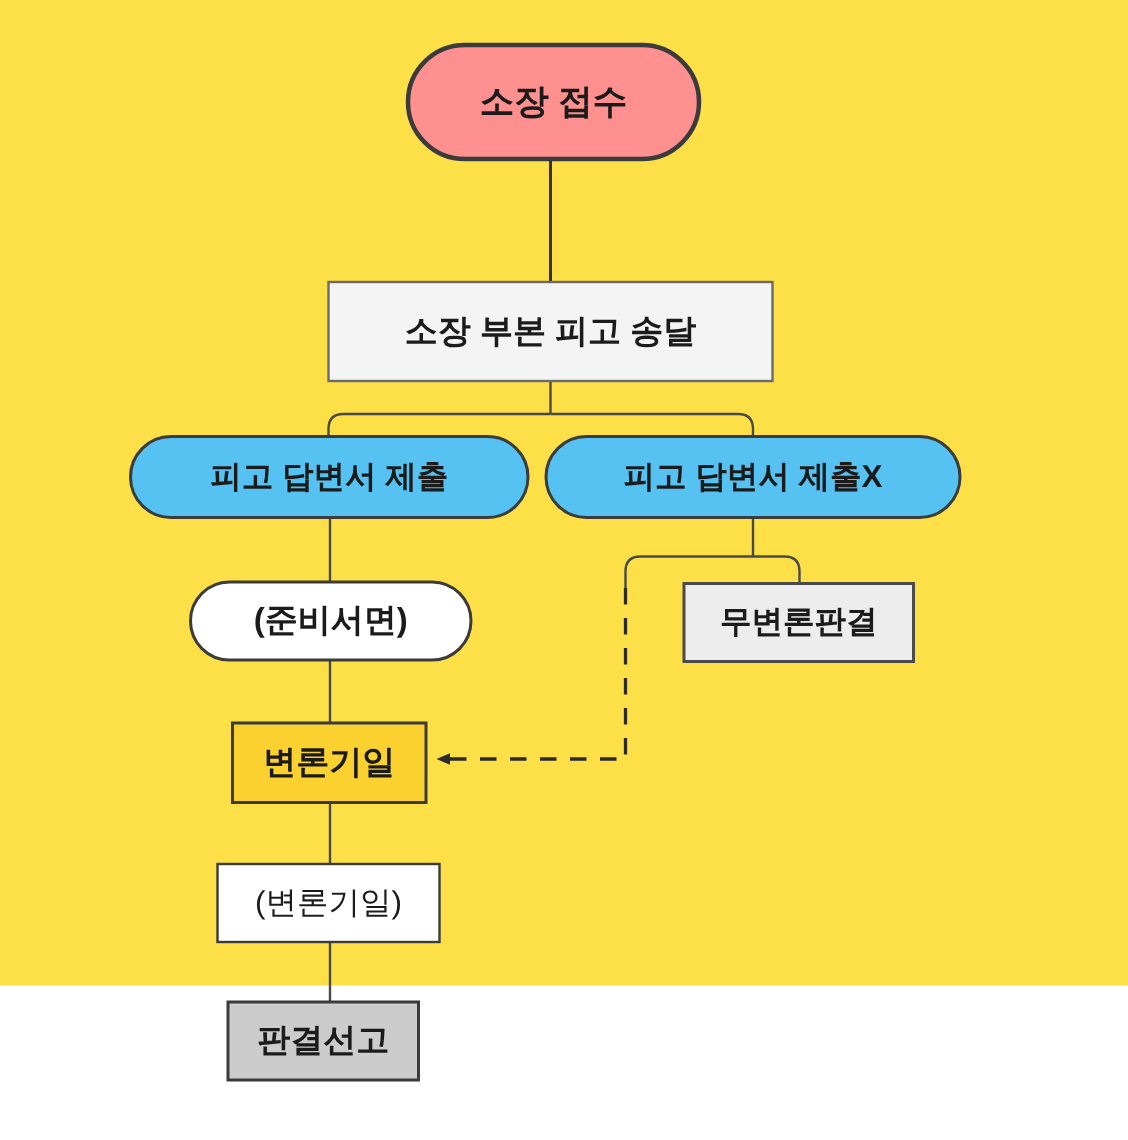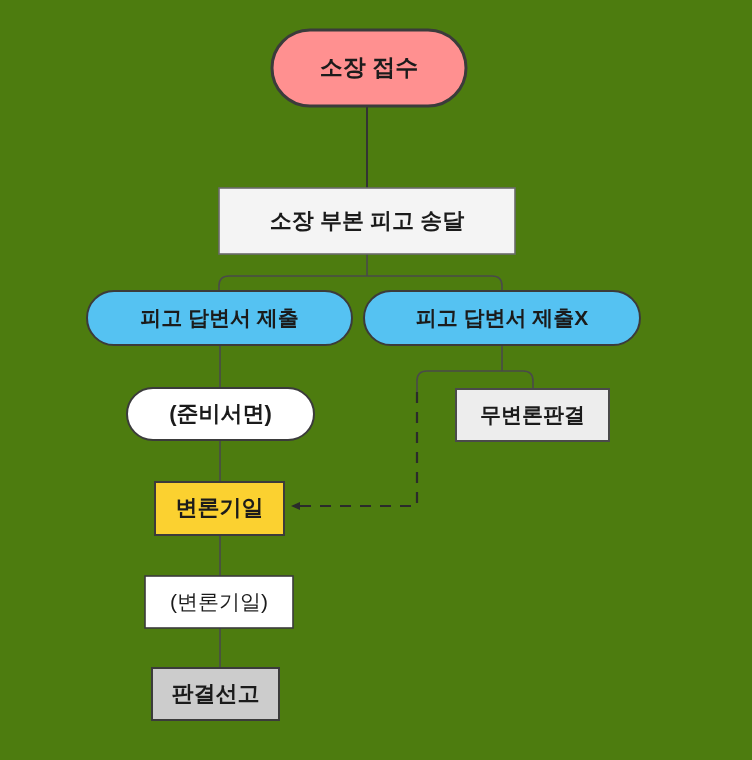--- a/index.html
+++ b/index.html
@@ -9,22 +9,22 @@
   }
   body {
     width: 752px;
     height: 760px;
     font-family: "Liberation Sans", "DejaVu Sans", sans-serif;
     overflow: hidden;
   }
   #flowchart-root {
     position: relative;
     width: 752px;
-    height: 760px;
-    background: #4d7c0f;
+    height: 657px;
+    background: #fde047;
   }
   svg#flow-svg {
     position: absolute;
     top: 0;
     left: 0;
     width: 752px;
     height: 760px;
     display: block;
   }
   .node-label {

